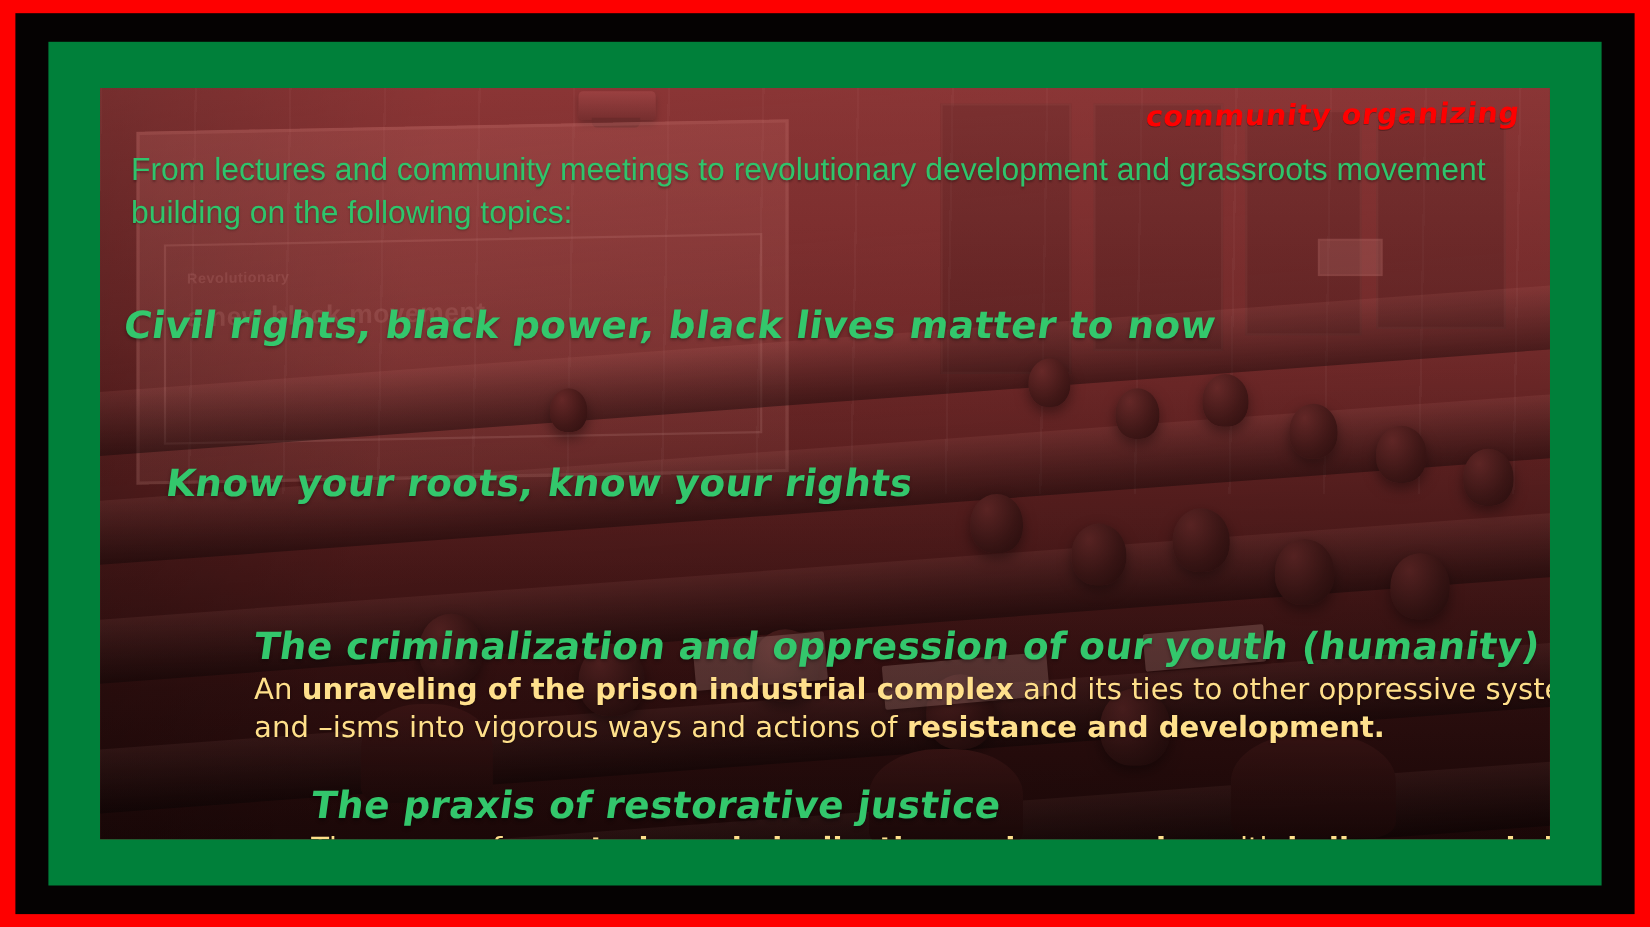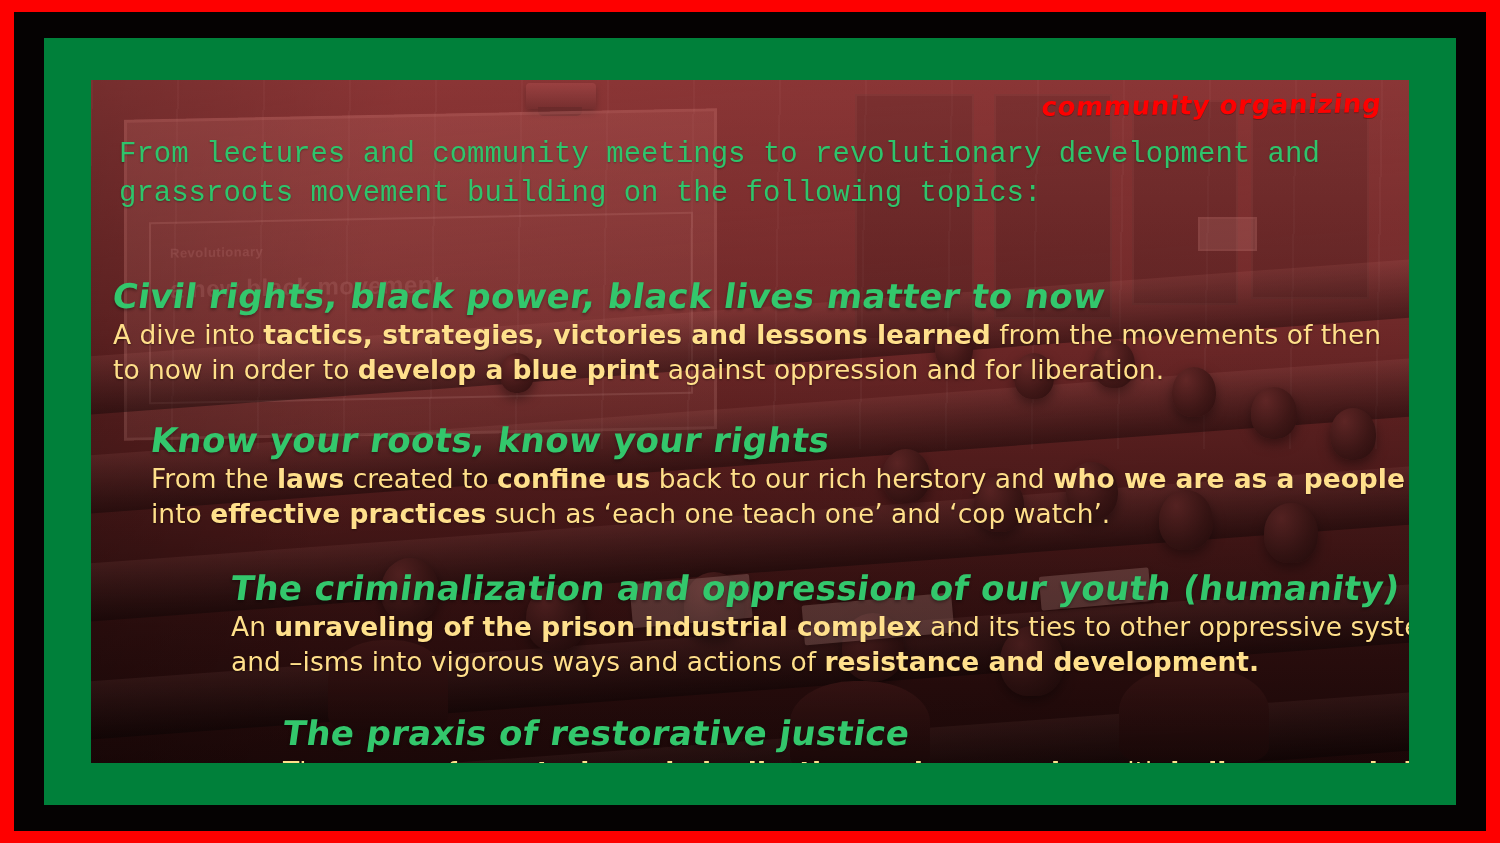--- a/index.html
+++ b/index.html
@@ -104,21 +104,21 @@
     font-family:"DejaVu Sans","Liberation Sans",sans-serif;
     letter-spacing:.6px;
     transform:skewX(-7deg) rotate(-0.6deg);
     text-shadow:0 1px 0 rgba(0,0,0,.25);
     white-space:nowrap;
   }
 
   .intro{
     position:absolute; left:28px; top:56px; width:1260px;
     color:#2fc46b; font-size:29px; line-height:1.33;
-    font-family:Liberation Mono, monospace;
+    font-family:Liberation Sans, sans-serif;
     text-shadow:0 1px 2px rgba(0,0,0,.30);
   }
 
   .sec{position:absolute;}
   .sec h2{
     margin:0 0 2px 0; font-weight:700; font-size:34px;
     color:#33c76c; letter-spacing:.4px; line-height:1.18;
     font-family:"DejaVu Sans","Liberation Sans",sans-serif;
     transform:skewX(-8deg);
     text-shadow:0 2px 3px rgba(0,0,0,.32);
@@ -202,26 +202,24 @@
         </div>
 
         <div class="content">
 
           <div class="kicker">community organizing</div>
 
           <div class="intro">From lectures and community meetings to revolutionary development and grassroots movement building on the following topics:</div>
 
           <div class="sec" id="sec0">
             <h2>Civil rights, black power, black lives matter to now</h2>
-            <p><span>A dive into </span><b>tactics, strategies, victories and lessons learned</b><span> from the movements of then to now in order to </span><b>develop a blue print</b><span> against oppression and for liberation.</span></p>
           </div>
 
           <div class="sec" id="sec1">
             <h2>Know your roots, know your rights</h2>
-            <p><span>From the </span><b>laws</b><span> created to </span><b>confine us</b><span> back to our rich herstory and </span><b>who we are as a people</b><span> into </span><b>effective practices</b><span> such as ‘each one teach one’ and ‘cop watch’.</span></p>
           </div>
 
           <div class="sec" id="sec2">
             <h2>The criminalization and oppression of our youth (humanity)</h2>
             <p><span>An </span><b>unraveling of the prison industrial complex</b><span> and its ties to other oppressive systems and –isms into vigorous ways and actions of </span><b>resistance and development.</b></p>
           </div>
 
           <div class="sec" id="sec3">
             <h2>The praxis of restorative justice</h2>
             <p><span>The power of </span><b>countering criminalization and oppression</b><span> with </span><b>indigenous wisdom, holistic healing practices</b></p>

